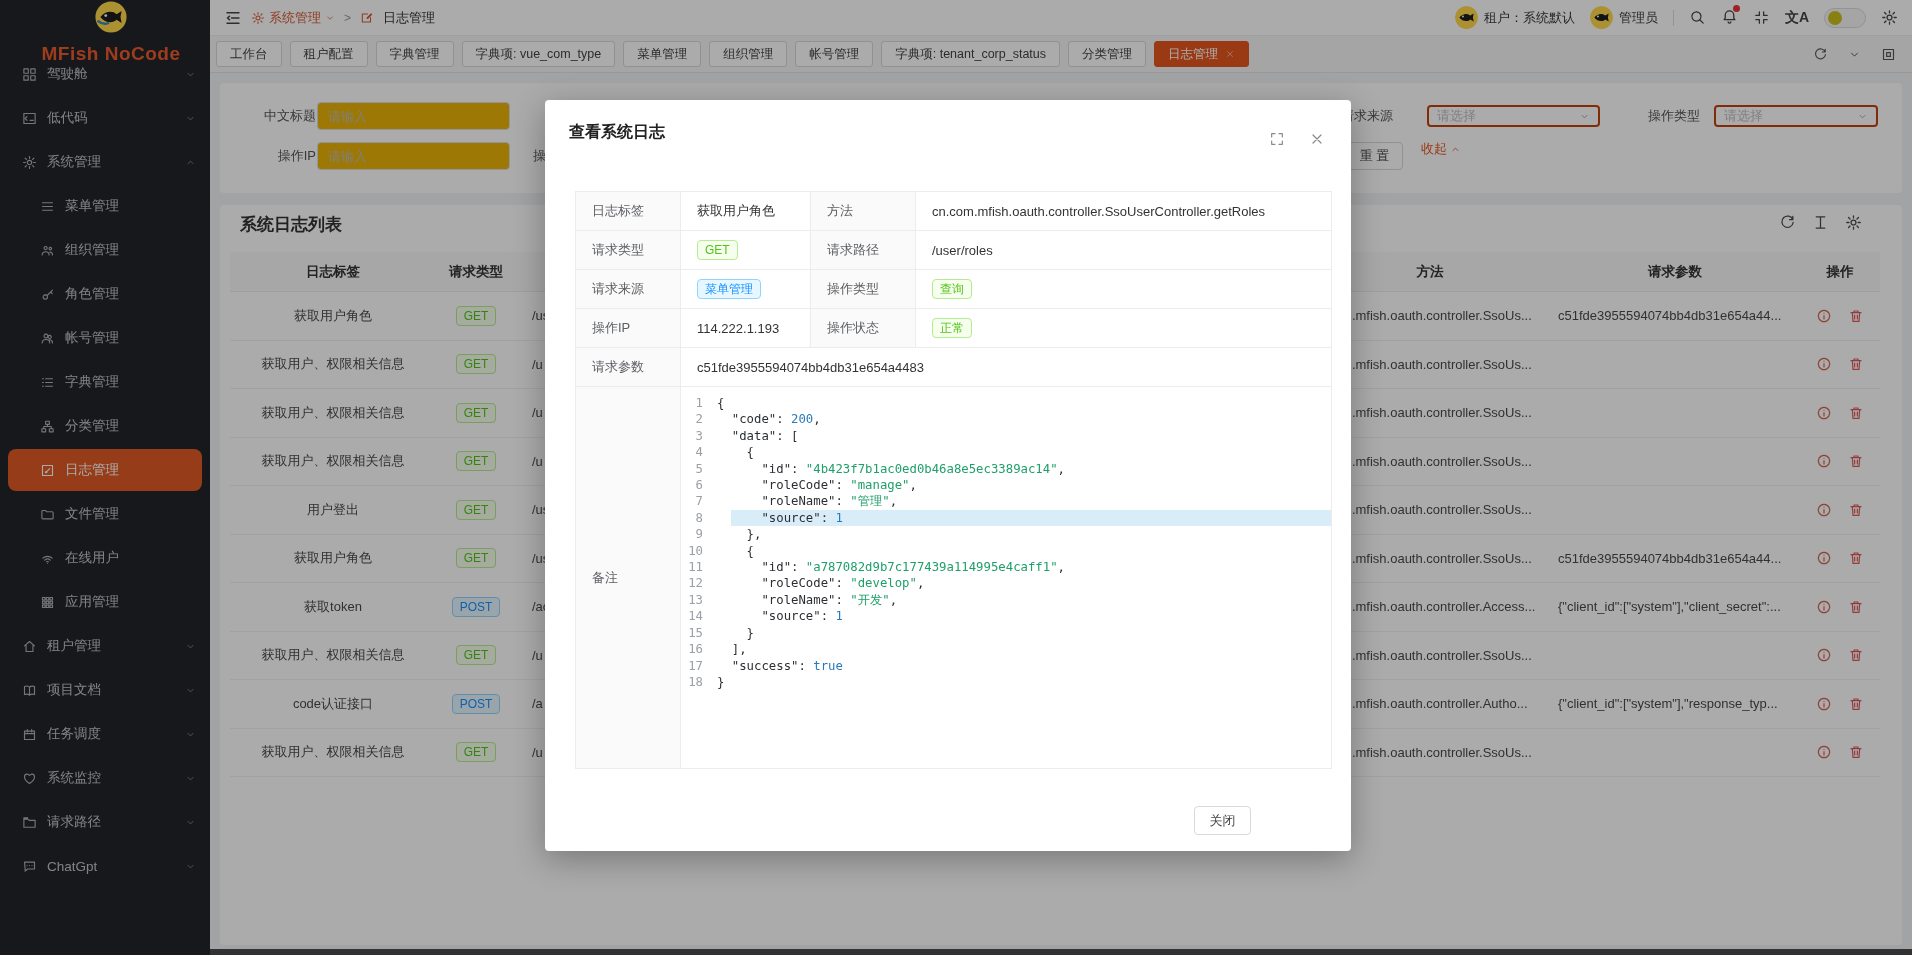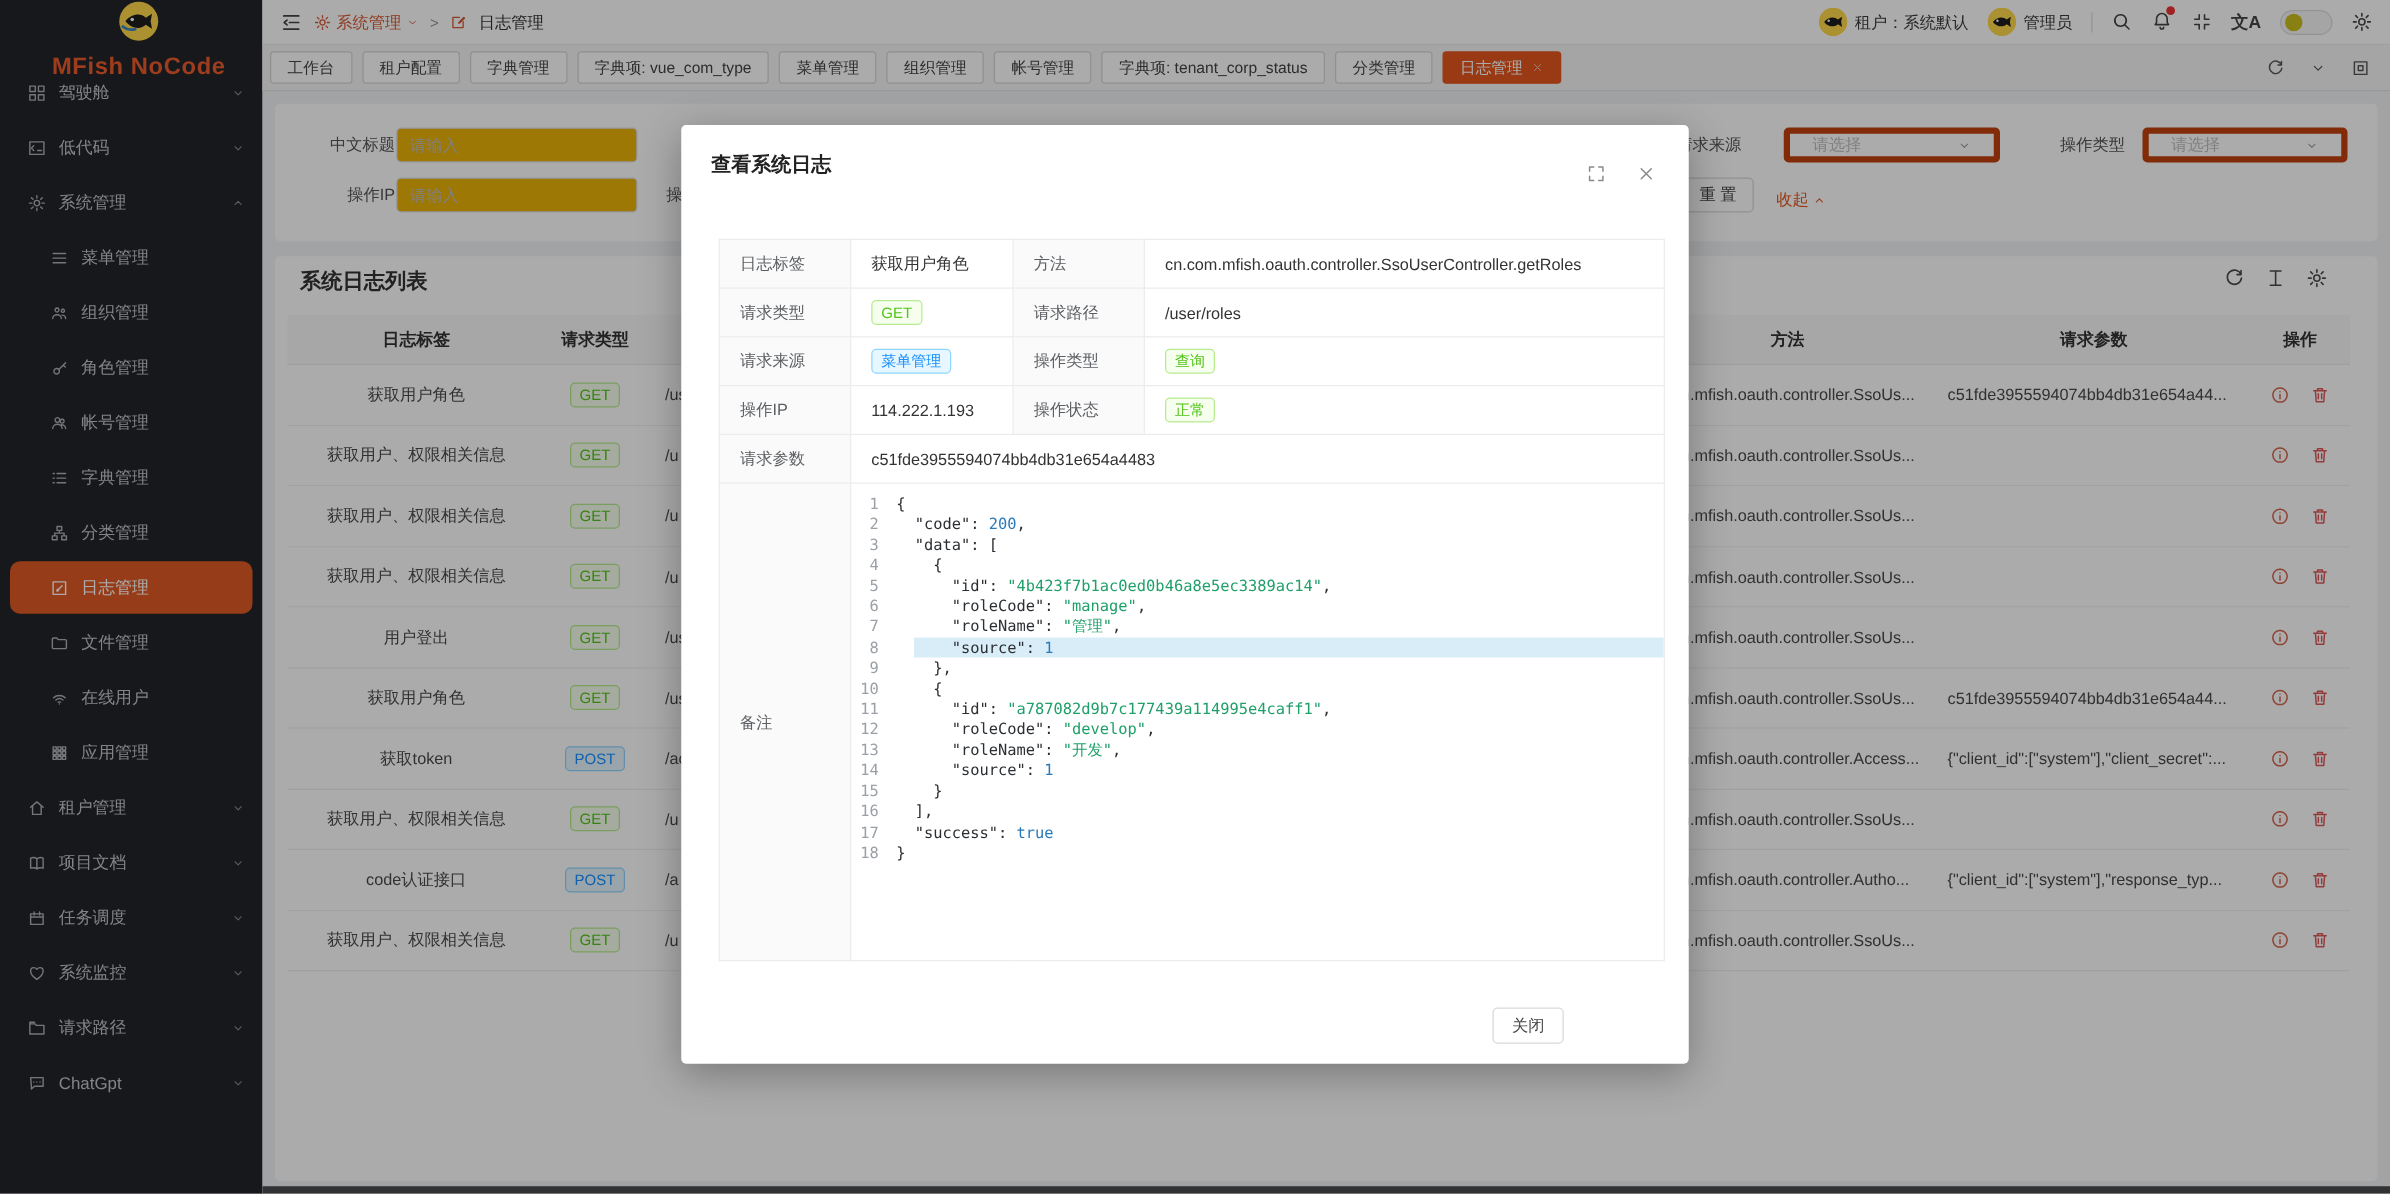--- a/index.html
+++ b/index.html
@@ -46,21 +46,21 @@
   .tab .tclose { width:10px; height:10px; color:#f4c4b0; }
   .tab-tools { margin-left:auto; display:flex; align-items:center; gap:20px; padding-right:16px; color:#555; }
   .tab-tools .ic { width:15px; height:15px; cursor:pointer; }
 
   
   .filter-card { position:absolute; left:10px; right:10px; top:83px; height:110px; background:#fff; border-radius:4px; }
   .fitem { position:absolute; height:28px; display:flex; align-items:center; font-size:13px; color:#555; }
   .flabel { justify-content:flex-end; }
   .finput { border:1px solid #dcdfe6; border-radius:4px; background:#eab308; padding:0 10px; font-size:13px; color:#333; width:100%; height:28px; font-family:"Liberation Sans",sans-serif; }
   .finput::placeholder { color:#bfbfbf; }
-  .fselect { border:5px solid #c2410c; border-radius:4px; background:#fff; padding:0 18px; display:flex; align-items:center; justify-content:space-between; color:#bfbfbf; cursor:pointer; width:100%; }
+  .fselect { border:2px solid #c2410c; border-radius:4px; background:#fff; padding:0 8px; display:flex; align-items:center; justify-content:space-between; color:#bfbfbf; cursor:pointer; width:100%; }
   .fselect .ic { width:11px; height:11px; color:#999; }
   .btn-plain { border:1px solid #d9d9d9; background:#fff; border-radius:4px; font-size:13px; color:#444; display:flex; align-items:center; justify-content:center; cursor:pointer; width:100%; height:28px; }
   .linklike { color:#e4571f; font-size:13px; display:flex; align-items:center; gap:3px; cursor:pointer; }
   .linklike .ic { width:11px; height:11px; }
 
   
   .table-card { position:absolute; left:10px; right:10px; top:205px; bottom:10px; background:#fff; border-radius:4px; }
   .list-title { position:absolute; left:20px; top:8px; font-size:17px; font-weight:bold; color:#333; }
   .grid-tools { position:absolute; right:40px; top:9px; display:flex; gap:16px; color:#4a4a4a; }
   .grid-tools .ic { width:17px; height:17px; cursor:pointer; }
@@ -478,21 +478,21 @@
         <span class="ic">
             <svg viewBox="0 0 24 24" fill="none" stroke="currentColor" stroke-width="1.8" stroke-linecap="round" stroke-linejoin="round">
               <path d="M6.5 9.5L12 15l5.5-5.5"></path>
             </svg>
           </span>
       </div>
     </div>
     <div class="fitem" style="left:1126px;top:59px;width:57px">
       <button class="btn-plain">重 置</button>
     </div>
-    <div class="fitem" style="left:1201px;top:63px">
+    <div class="fitem" style="left:1201px;top:52px">
       <span class="linklike">
         <span>收起</span>
         <span class="ic">
             <svg viewBox="0 0 24 24" fill="none" stroke="currentColor" stroke-width="1.8" stroke-linecap="round" stroke-linejoin="round">
               <path d="M6.5 14.5L12 9l5.5 5.5"></path>
             </svg>
           </span>
       </span>
     </div>
   </div>

